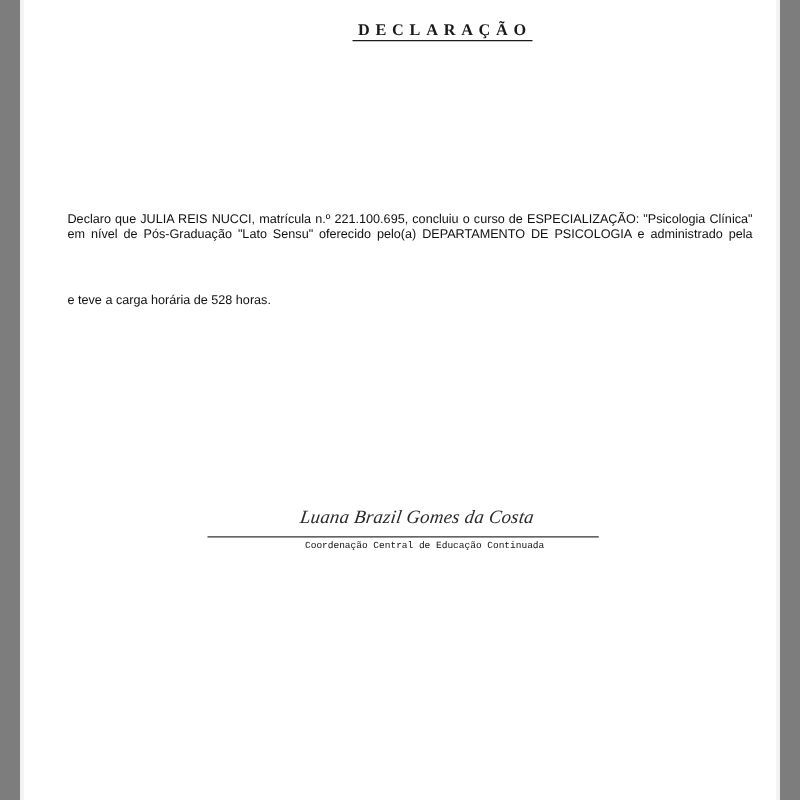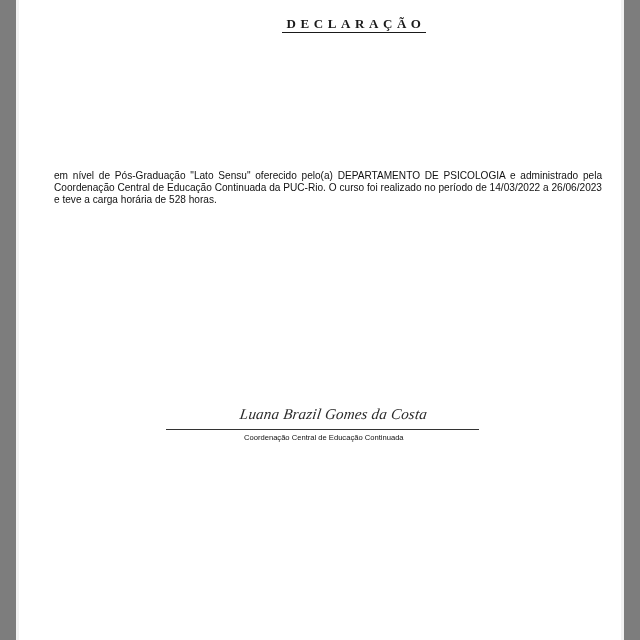--- a/index.html
+++ b/index.html
@@ -55,20 +55,21 @@
       text-align: justify;
     }
     .body-text .line {
       display: block;
       text-align: justify;
       text-align-last: justify;
       white-space: nowrap;
     }
     .body-text .line.last {
       text-align-last: left;
+      margin-top: 41px;
     }
     .place-date {
       position: absolute;
       left: 215px;
       top: 380px;
       font-family: "Liberation Sans", "DejaVu Sans", sans-serif;
       font-size: 10.2px;
       color: #111;
       white-space: pre;
     }
@@ -88,21 +89,21 @@
       left: 150px;
       top: 429px;
       width: 313px;
       height: 1px;
       background: #333;
     }
     .sig-caption {
       position: absolute;
       left: 228px;
       top: 433px;
-      font-family: Liberation Sans, sans-serif;
+      font-family: Liberation Mono, monospace;
       font-size: 7.6px;
       color: #111;
       text-align: right;
     }
     .footer {
       position: absolute;
       left: 36px;
       top: 577px;
       font-family: "Liberation Sans", "DejaVu Sans", sans-serif;
       font-style: italic;
@@ -126,22 +127,22 @@
 <div class="viewer">
   <div class="viewer-margin-left"></div>
 
   <div class="page">
 
     <div class="title">
       <span>DECLARAÇÃO</span>
     </div>
 
     <div class="body-text">
+      <span class="line">Declaro que JULIA REIS NUCCI, matrícula n.º 221.100.695, concluiu o curso de ESPECIALIZAÇÃO: "Psicologia Clínica"</span>
       <span class="line">em nível de Pós-Graduação "Lato Sensu" oferecido pelo(a) DEPARTAMENTO DE PSICOLOGIA e administrado pela</span>
-      <span class="line">Coordenação Central de Educação Continuada da PUC-Rio. O curso foi realizado no período de 14/03/2022 a 26/06/2023</span>
       <span class="line last">e teve a carga horária de 528 horas.</span>
     </div>
 
 
     <div class="signature">Luana Brazil Gomes da Costa</div>
     <div class="sig-line"></div>
     <div class="sig-caption">Coordenação Central de Educação Continuada</div>
 
 
   </div>

